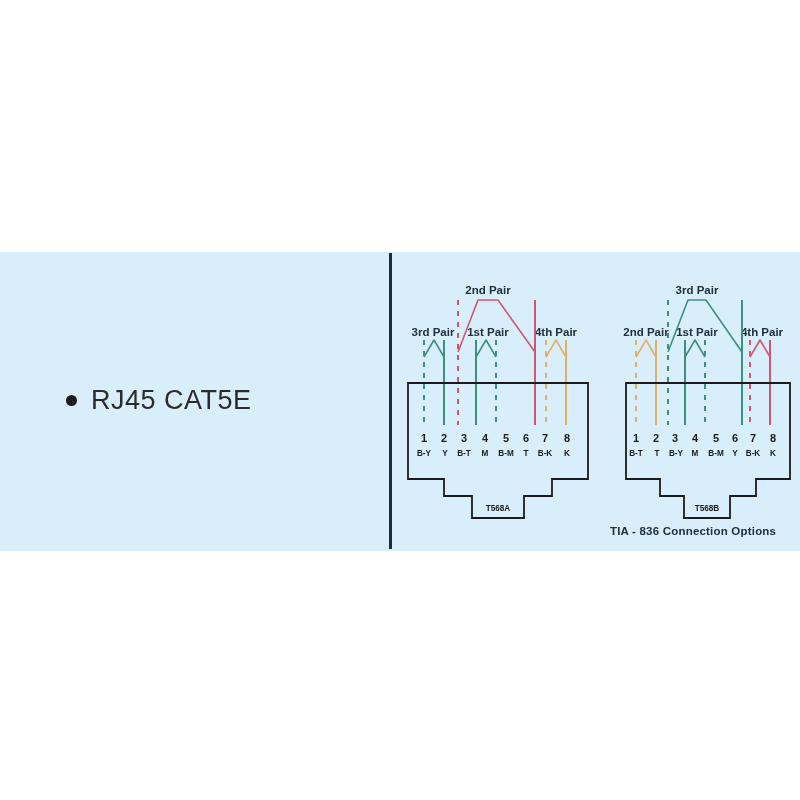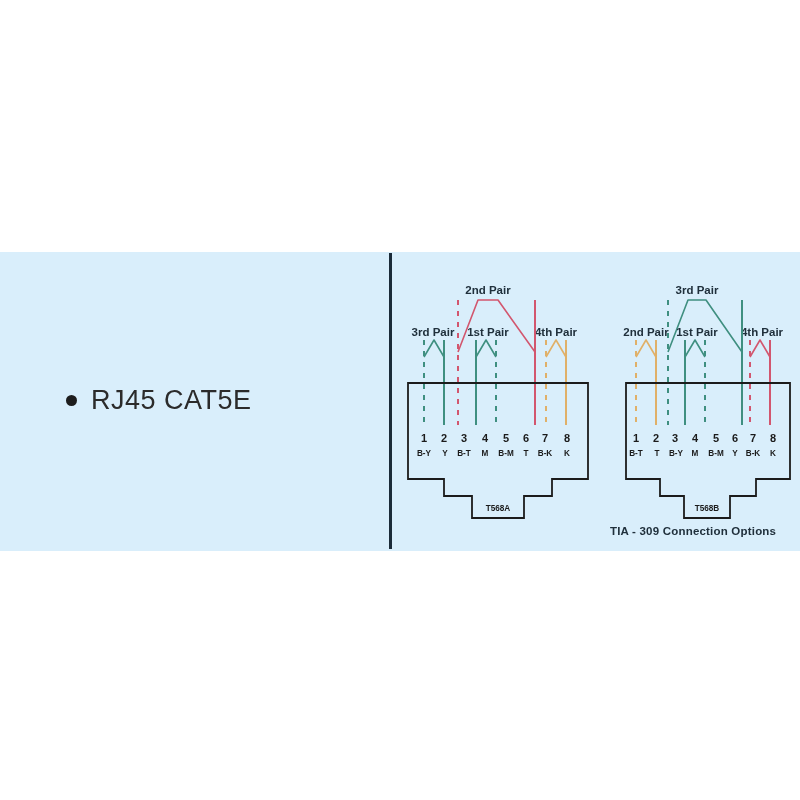--- a/index.html
+++ b/index.html
@@ -253,16 +253,16 @@
           <text class="pin-code" x="96" y="204" text-anchor="middle">B-M</text>
           <text class="pin-code" x="115" y="204" text-anchor="middle">Y</text>
           <text class="pin-code" x="133" y="204" text-anchor="middle">B-K</text>
           <text class="pin-code" x="153" y="204" text-anchor="middle">K</text>
         </g>
 
         <text class="std-name" x="87" y="259" text-anchor="middle">T568B</text>
       </svg>
     </div>
 
-    <div id="caption">TIA - 309 Connection Options</div>
+    <div id="caption">TIA - 836 Connection Options</div>
 
   </div>
 </div>
 
 </body></html>

